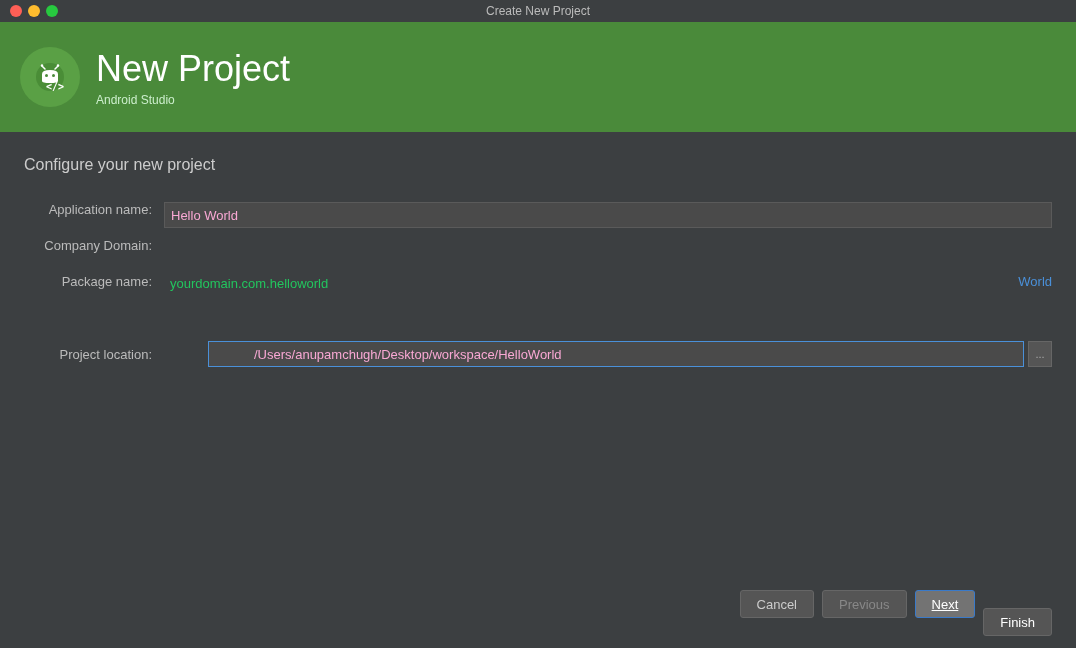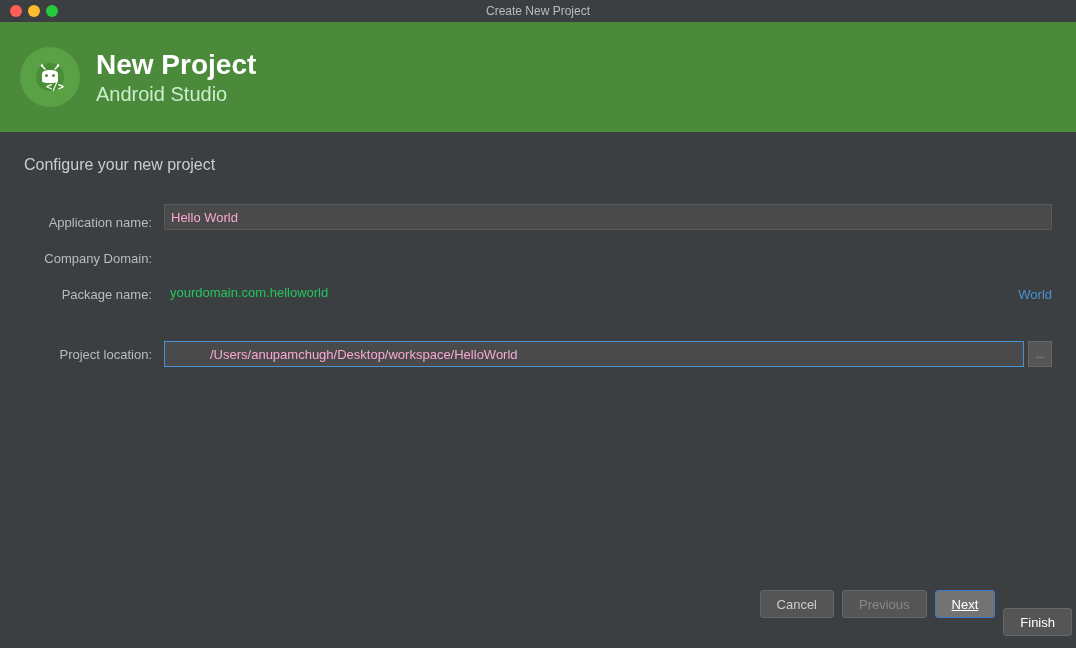--- a/index.html
+++ b/index.html
@@ -78,28 +78,28 @@
       width: 36px;
       height: 36px;
     }
 
     .header-text {
       display: flex;
       flex-direction: column;
     }
 
     .header-title {
-      font-size: 28px;
-      font-weight: 700;
+      font-size: 36px;
+      font-weight: 400;
       color: #ffffff;
       line-height: 1.2;
     }
 
     .header-subtitle {
-      font-size: 20px;
+      font-size: 12px;
       color: #cceecc;
       margin-top: 2px;
     }
 
     
     .main-content {
       flex: 1;
       padding: 24px 24px 16px 24px;
       display: flex;
       flex-direction: column;
@@ -113,21 +113,21 @@
     }
 
     .form-area {
       display: flex;
       flex-direction: column;
       gap: 0;
     }
 
     .form-row {
       display: flex;
-      align-items: flex-end;
+      align-items: flex-start;
       margin-bottom: 8px;
       min-height: 28px;
     }
 
     .form-label {
       width: 140px;
       text-align: right;
       padding-right: 12px;
       color: #bbbbbb;
       font-size: 13px;
@@ -163,20 +163,21 @@
       color: #4a90d9;
       text-decoration: none;
       font-size: 13px;
       margin-left: 8px;
       cursor: pointer;
     }
 
     .location-row {
       margin-top: 30px;
       align-items: center;
+      gap: 44px;
     }
 
     .location-input-container {
       flex: 1;
       display: flex;
       align-items: center;
       gap: 4px;
     }
 
     .location-browse-btn {
@@ -191,21 +192,21 @@
       justify-content: center;
       font-size: 11px;
       flex-shrink: 0;
     }
 
     
     .footer {
       display: flex;
       justify-content: flex-end;
       align-items: center;
-      padding: 12px 4px;
+      padding: 12px 24px;
       gap: 8px;
       flex-shrink: 0;
     }
 
     .btn {
       height: 28px;
       padding: 0 16px;
       border-radius: 3px;
       font-size: 13px;
       cursor: pointer;

